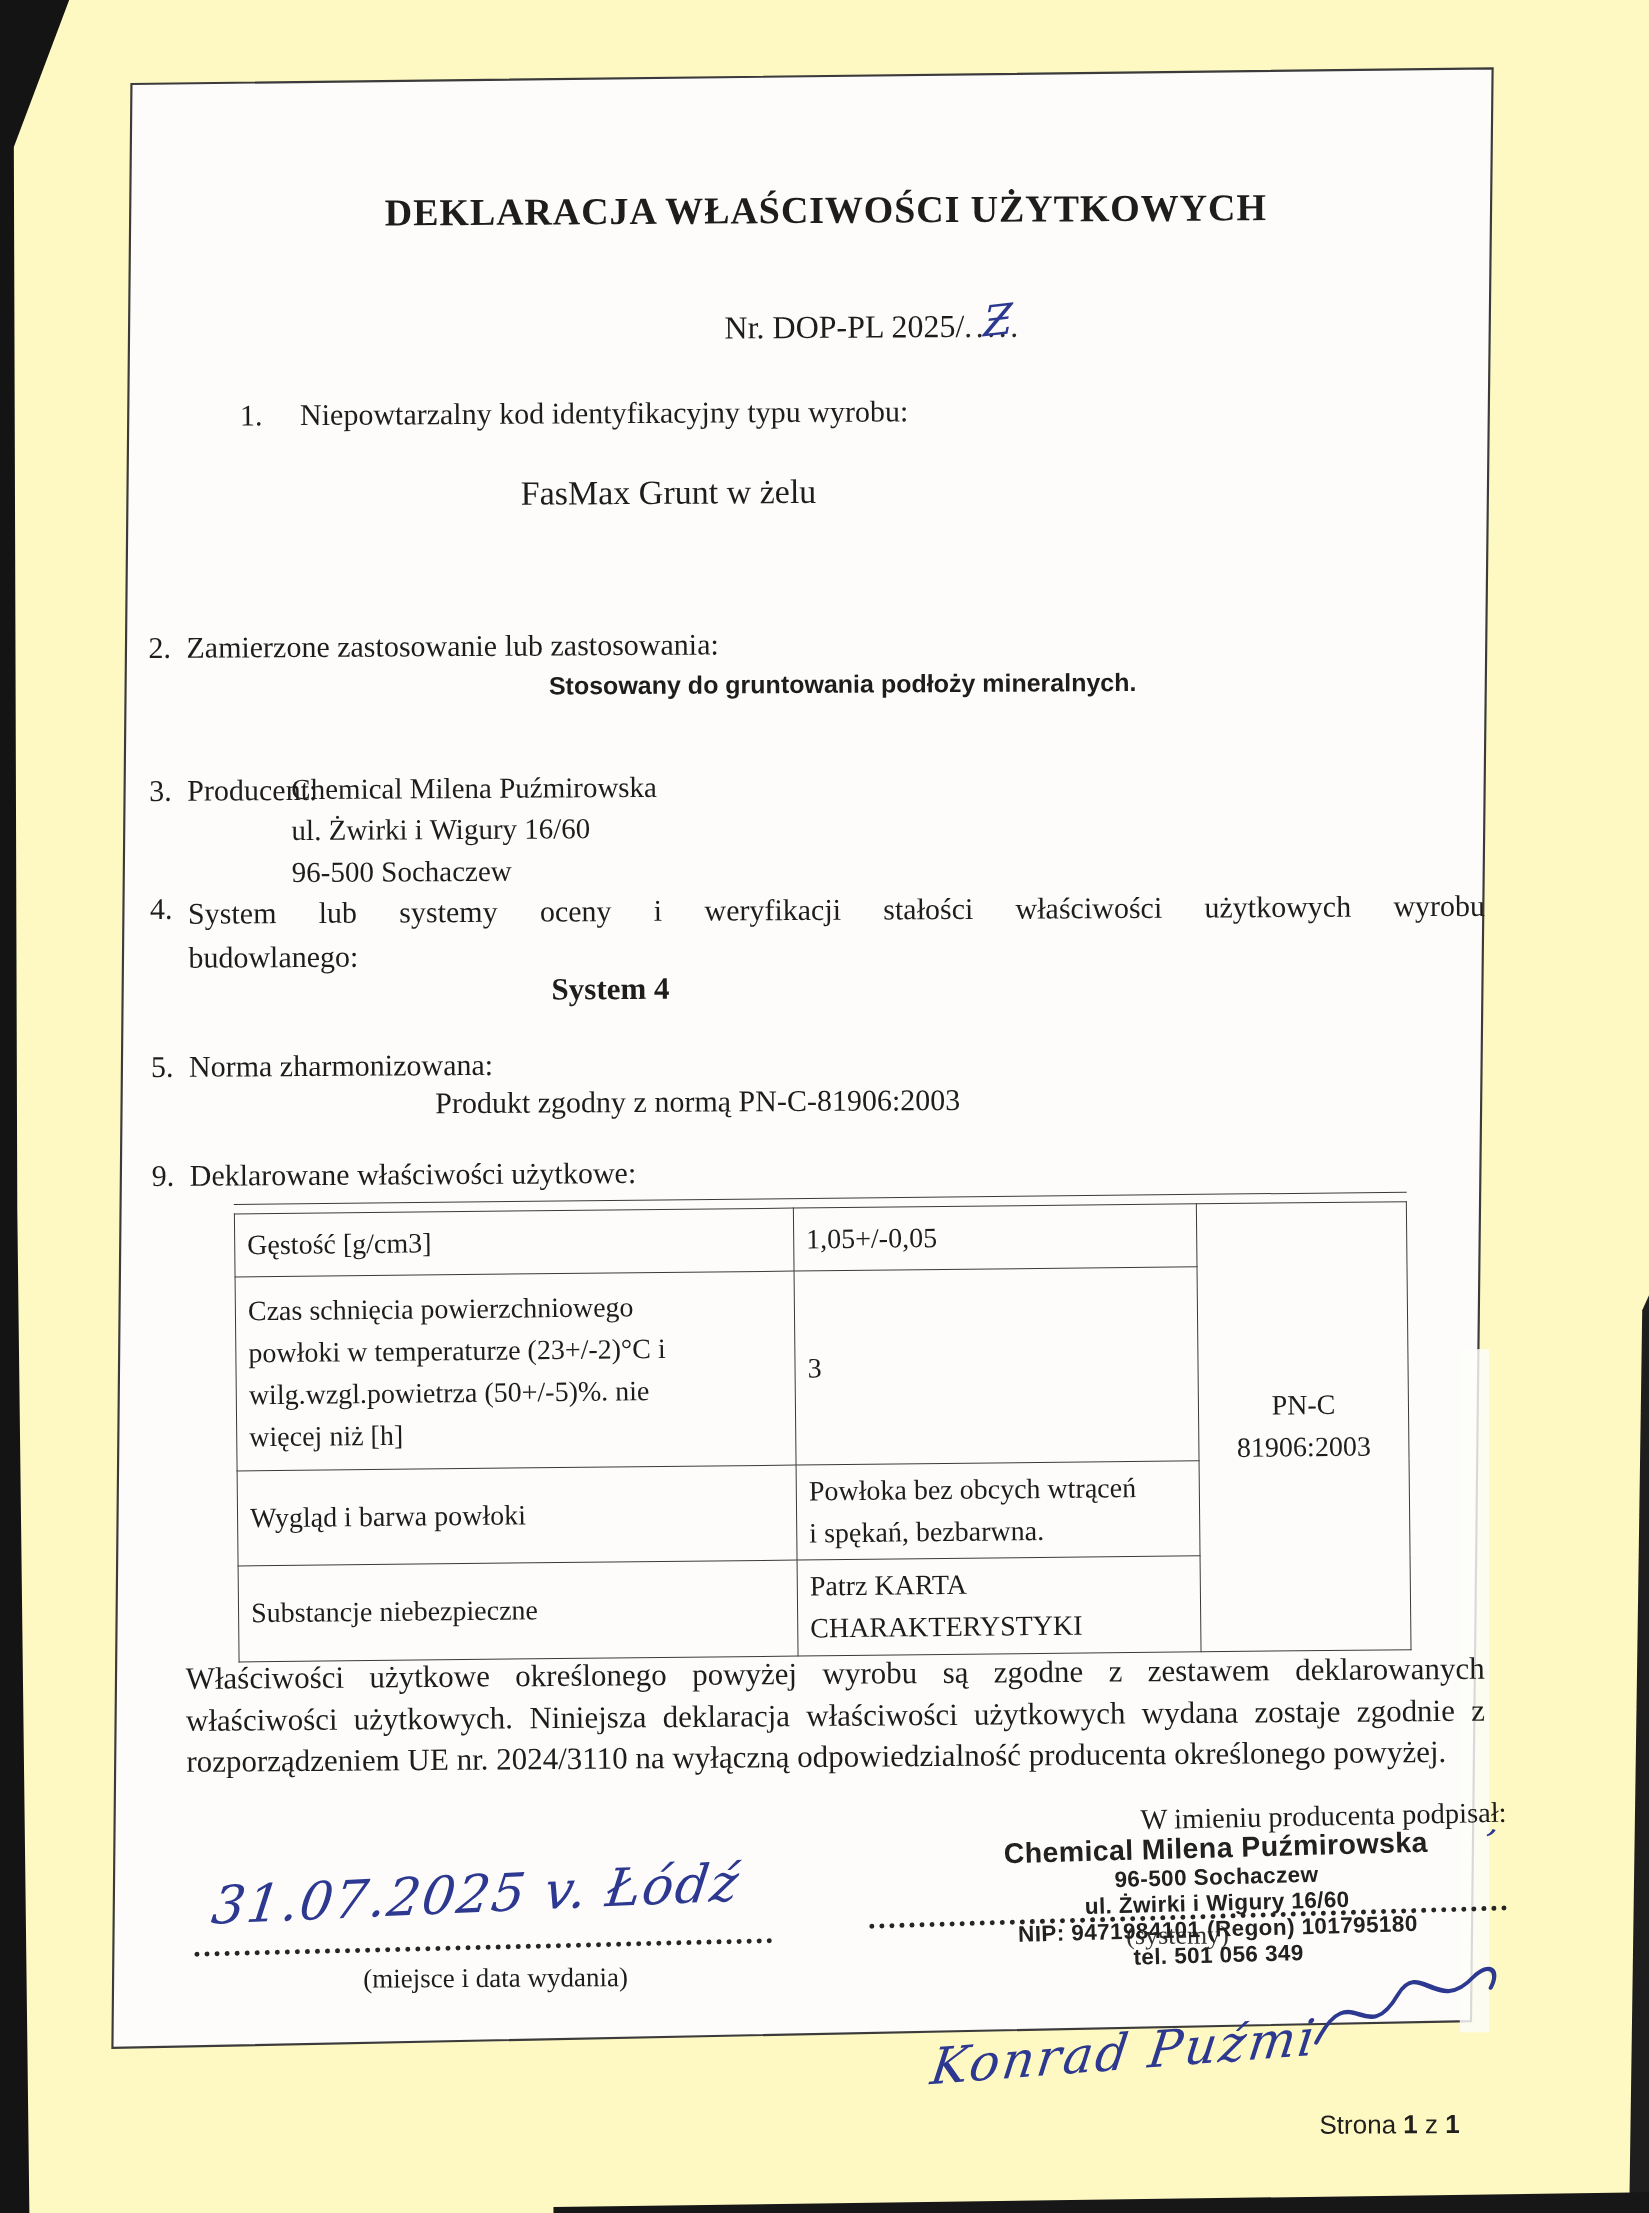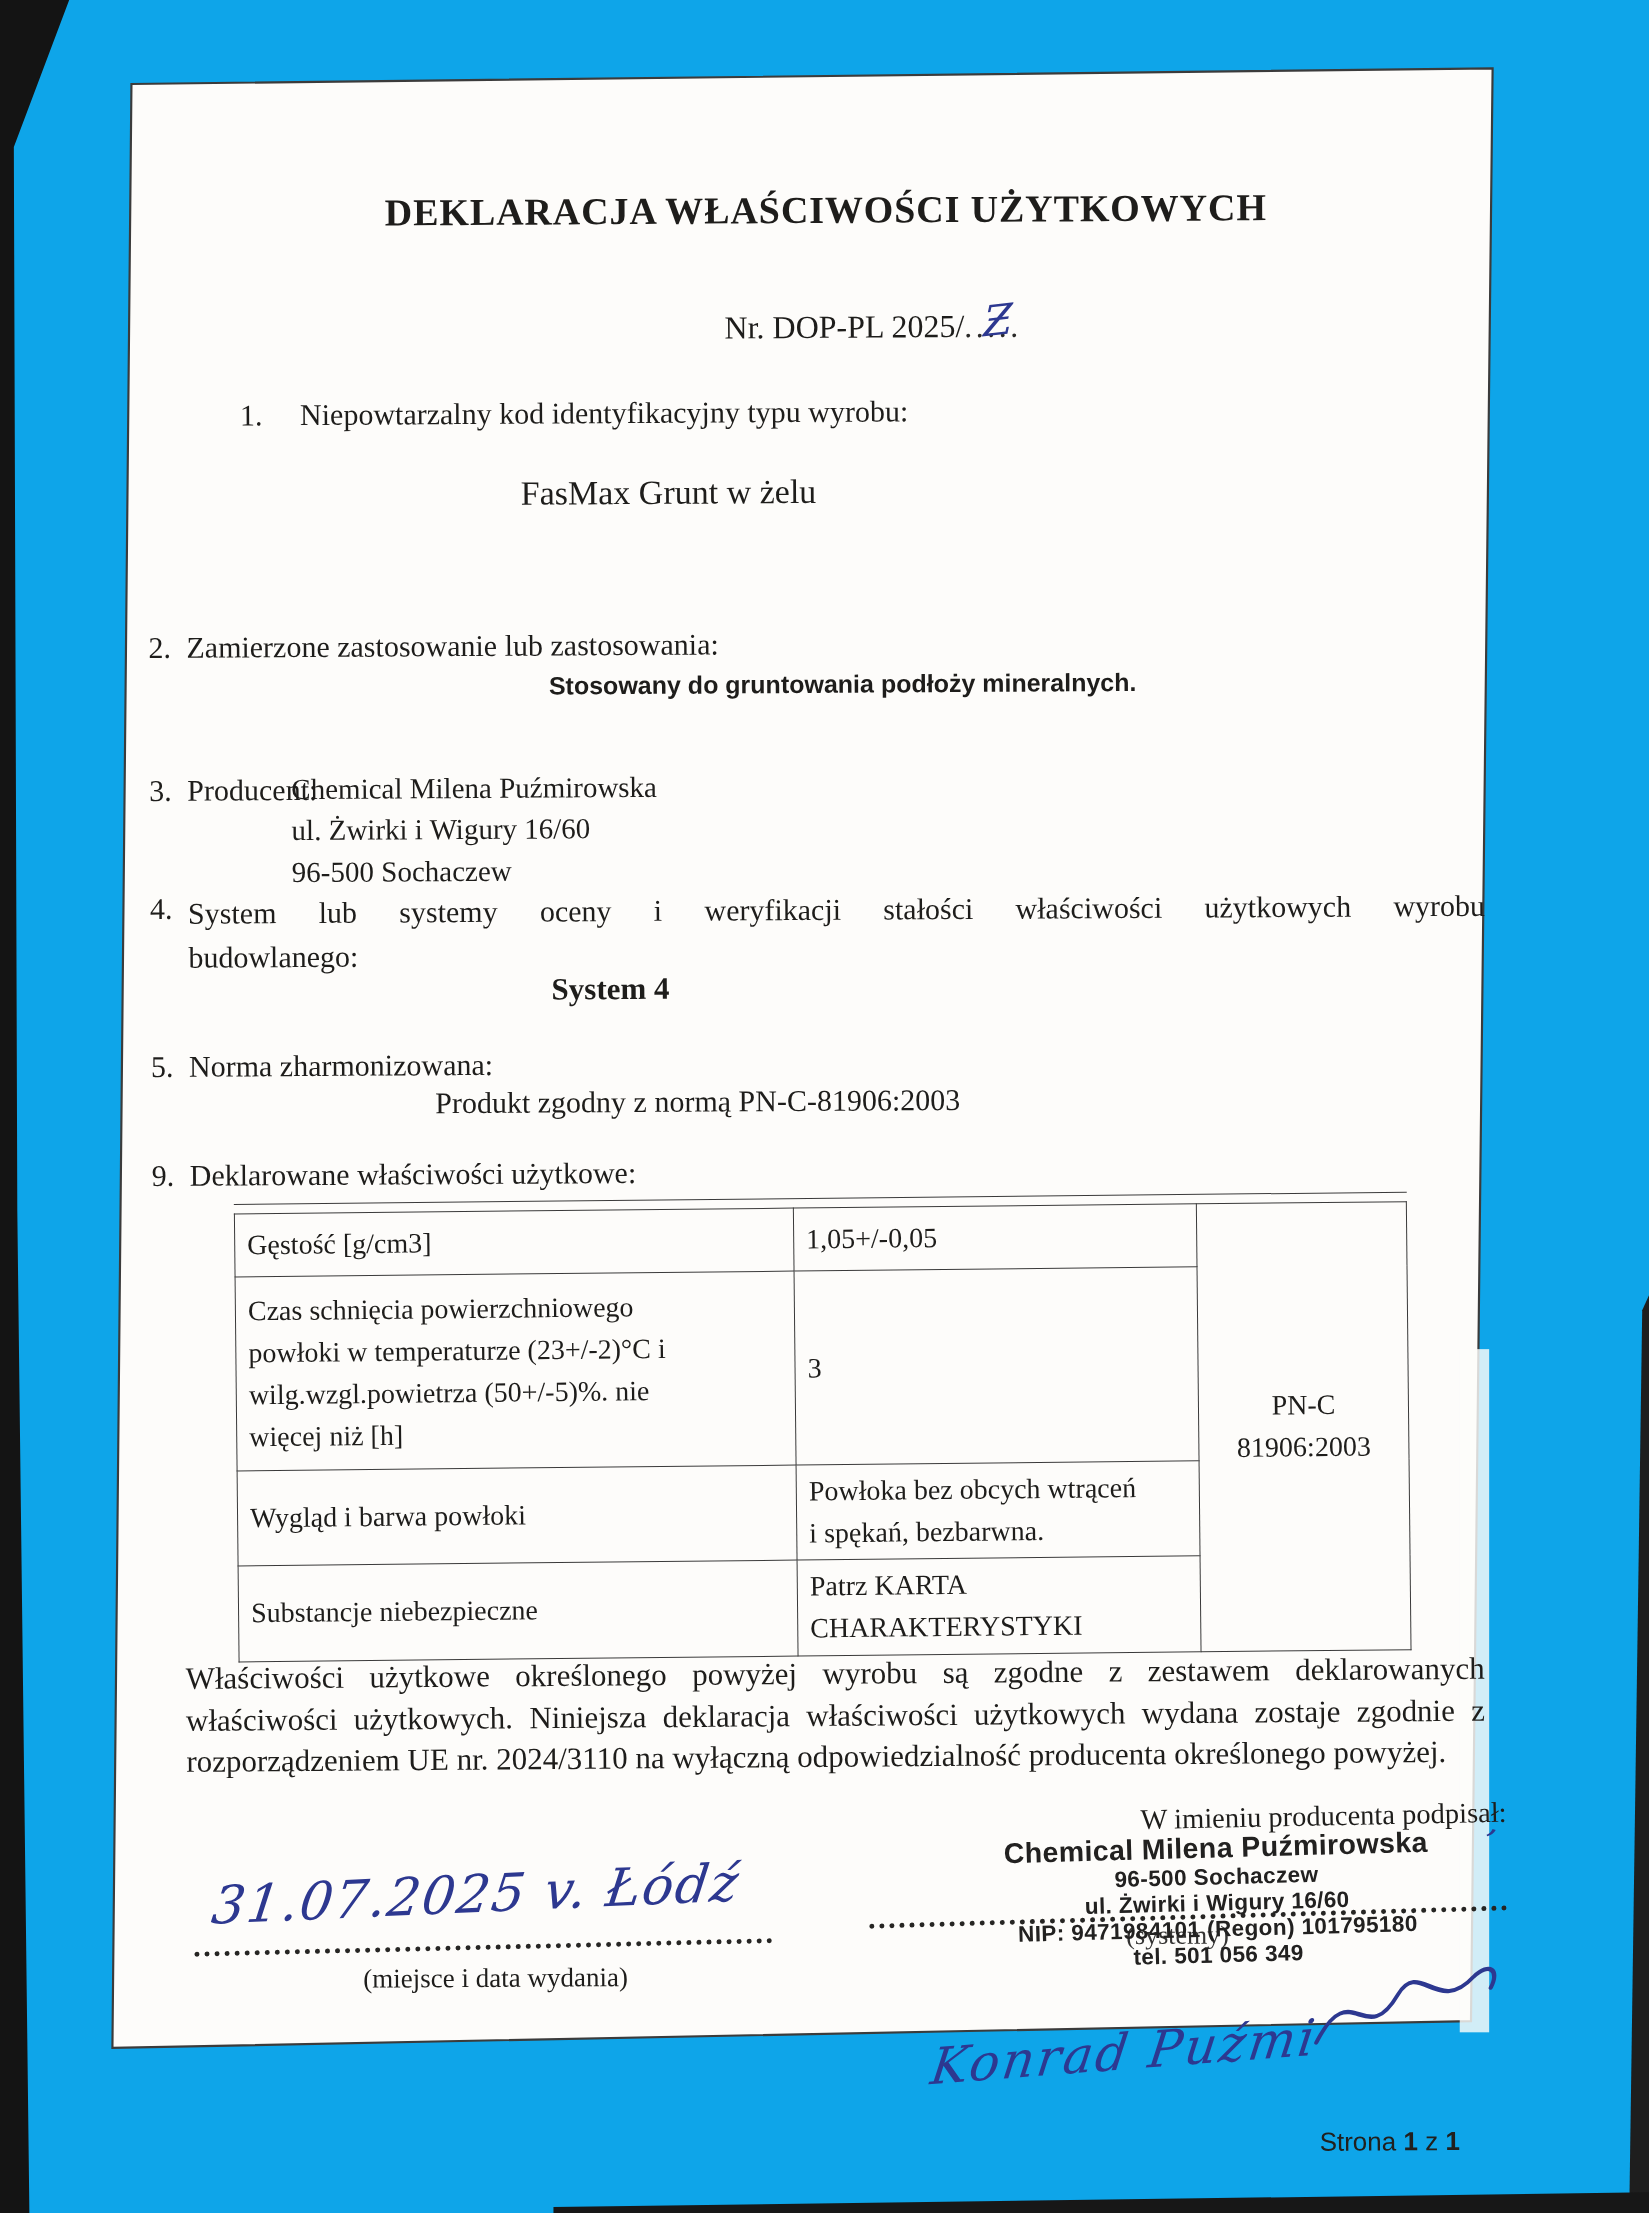--- a/index.html
+++ b/index.html
@@ -1,18 +1,18 @@
 <!DOCTYPE html>
 <html lang="pl" style="font-size:14px"><head>
 <meta charset="utf-8">
 <style>
   html,body{margin:0;padding:0;background:#e9e8e5;}
   #canvas{
     position:relative; width:1650px; height:2214px; overflow:hidden;
-    background:#0ea5e9;
+    background:#fef9c3;
     font-family:"Liberation Serif","DejaVu Serif",serif;
     color:#1e1d1b;
   }
   #scanlayer{position:absolute;left:0;top:0;z-index:1;pointer-events:none;}
   #content{position:absolute;left:0;top:0;width:1650px;height:2214px;z-index:2;
     transform:rotate(-0.35deg);transform-origin:138px 86px;}
   .abs{position:absolute;}
   .sans{font-family:"Liberation Sans","DejaVu Sans",sans-serif;}
   .doc-title{font-size:38px;font-weight:bold;letter-spacing:0.9px;text-align:center;}
   .docnr{font-size:32px;}
@@ -42,21 +42,21 @@
   .dotline{border-bottom:5.2px dotted #262523;height:0;}
   .cap{font-size:27px;}
   .sig-head{font-size:28.5px;text-align:right;width:562px;transform:rotate(-0.8deg);}
   .stamp{width:588px;text-align:center;transform:rotate(-1.2deg);color:#222120;}
   .stamp .co{font-size:28.5px;font-weight:bold;letter-spacing:0.4px;}
   .stamp .ln{font-size:22.5px;font-weight:bold;letter-spacing:0.4px;}
   .podpis{font-size:26px;color:#343332;}
   .hw-sign{font-size:50px;letter-spacing:2.6px;transform:rotate(-4deg) skewX(-12deg);white-space:nowrap;}
   .flourish{display:inline-block;vertical-align:baseline;position:relative;top:12px;left:-8.6px;}
   .tick{font-size:35px;transform:rotate(18deg);}
-  .footer{font-size:26px;color:#21201e;margin-top:17px;}
+  .footer{font-size:26px;color:#21201e;}
   .footer .b{font-weight:bold;}
   .footer span{display:inline;}
 </style>
 </head>
 <body>
 
 <div id="canvas">
 
   <svg id="scanlayer" width="1650" height="2214" viewBox="0 0 1908 2560">
     <polygon points="152,97 1726,79 1701,2337 130,2368" fill="#fdfcfa" stroke="#3b3b3b" stroke-width="2.5"></polygon>

